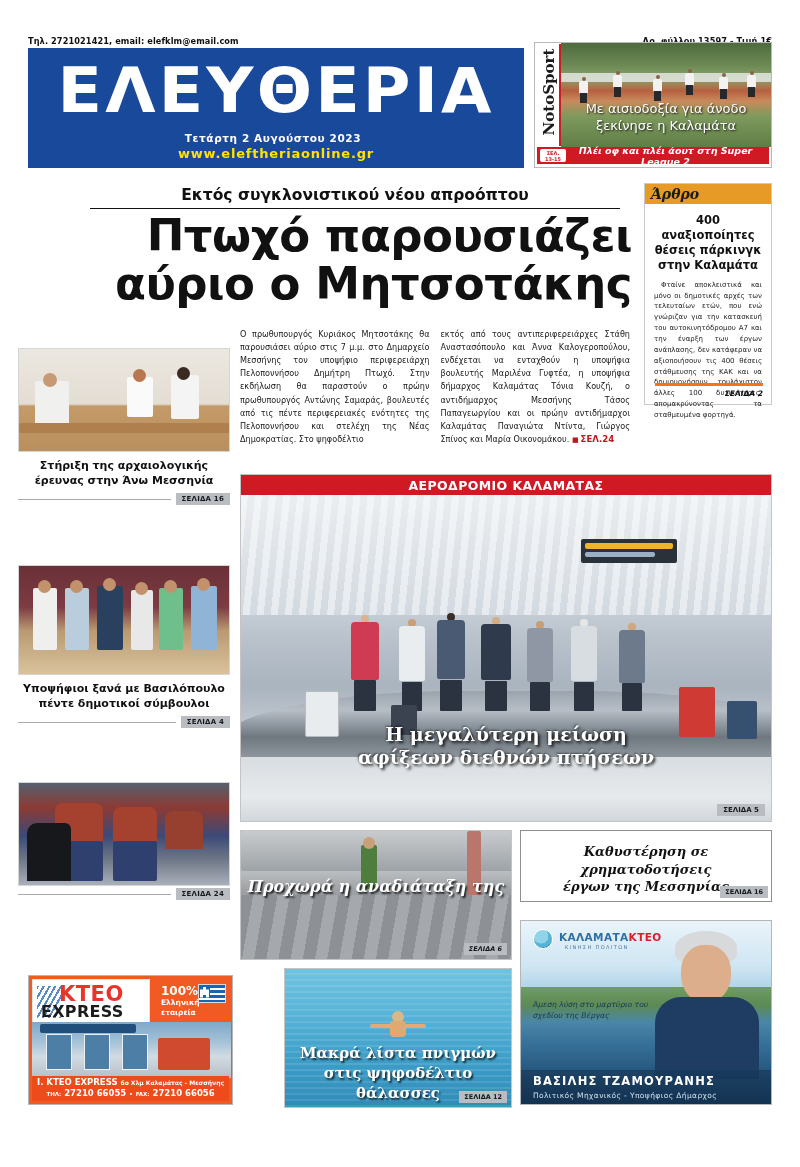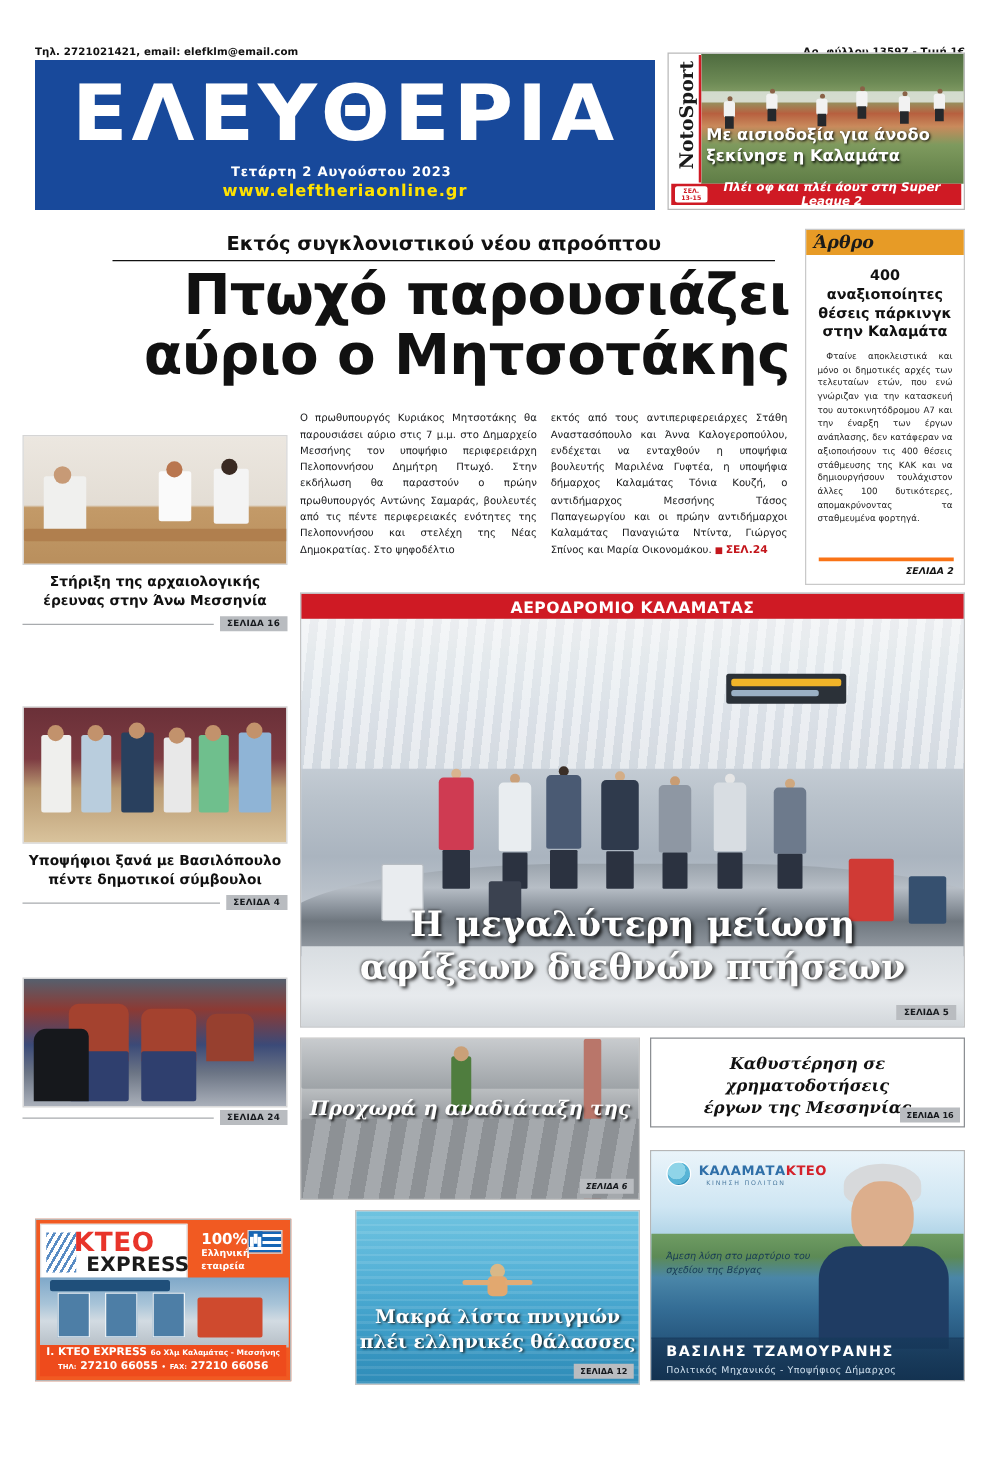--- a/index.html
+++ b/index.html
@@ -56,22 +56,22 @@
   .sports-photo::before {
     content: ""; position: absolute; left: 0; top: 30px; width: 100%; height: 9px;
     background: #e2e6e0; opacity: .85;
   }
   .player { position: absolute; width: 9px; height: 30px; }
   .player .torso { position: absolute; top: 4px; left: 0; width: 9px; height: 13px; background: #f2f2f2; border-radius: 2px; }
   .player .head { position: absolute; top: 0; left: 2.5px; width: 4px; height: 4px; background: #8a6247; border-radius: 50%; }
   .player .legs { position: absolute; top: 16px; left: 1px; width: 7px; height: 10px; background: #26282c; }
   .sports-title {
     position: absolute; left: 30px; top: 58px; right: 4px;
-    color: #fff; font-weight: bold; font-size: 13px; line-height: 1.28;
-    text-align: left; text-shadow: 1px 1px 2px rgba(0,0,0,.85);
+    color: #fff; font-weight: normal; font-size: 13px; line-height: 1.28;
+    text-align: center; text-shadow: 1px 1px 2px rgba(0,0,0,.85);
   }
   .sports-brand {
     position: absolute; left: 2px; top: 1px; width: 24px; height: 102px;
     background: #fff; border-right: 2px solid #cf1a24;
   }
   .sports-brand span {
     position: absolute; left: -39px; top: 39px; width: 102px;
     transform: rotate(-90deg); text-align: center;
     font-size: 15px; font-weight: bold; color: #1b1b1b;
     font-family: "DejaVu Serif", "Liberation Serif", serif;
@@ -108,21 +108,21 @@
     font-size: 8.1px; line-height: 1.62; color: #17181a; text-align: justify;
   }
   .lead-body .col { flex: 1; }
   .sel-ref { color: #c3161c; font-weight: bold; white-space: nowrap; font-size: 8.6px; }
   .sel-ref::before {
     content: "■"; color: #c3161c; margin-right: 2px; font-size: 7px;
   }
 
   
   .article-box {
-    position: absolute; left: 644px; top: 183px; width: 128px; height: 285px;
+    position: absolute; left: 644px; top: 183px; width: 128px; height: 222px;
     border: 1px solid #c9c9c9; background: #fff;
   }
   .article-head {
     height: 20px; background: #e79b26;
     display: flex; align-items: center; padding-left: 6px;
   }
   .article-head span {
     font-family: "DejaVu Serif", "Liberation Serif", serif;
     font-style: italic; font-weight: bold; font-size: 14px; color: #1a1a1a;
   }
@@ -205,21 +205,21 @@
   }
   .pax { position: absolute; }
   .pax .h { position: absolute; top: 0; left: 50%; margin-left: -4px; width: 8px; height: 8px; border-radius: 50%; }
   .pax .b { position: absolute; top: 7px; left: 0; width: 100%; height: 60%; border-radius: 4px 4px 2px 2px; }
   .pax .l { position: absolute; bottom: 0; left: 12%; width: 76%; height: 32%; background: #2b3240; border-radius: 1px; }
   .bag { position: absolute; border-radius: 2px; }
   .airport-title {
     position: absolute; left: 0; right: 0; top: 248px;
     text-align: center; color: #fff; z-index: 5;
     font-family: "DejaVu Serif", "Liberation Serif", serif;
-    font-size: 28px; font-weight: bold; line-height: 1.22;
+    font-size: 19px; font-weight: bold; line-height: 1.22;
     text-shadow: 2px 2px 3px rgba(0,0,0,.8), -1px -1px 2px rgba(0,0,0,.5);
   }
   .airport-sel {
     position: absolute; right: 6px; bottom: 5px; z-index: 6;
     background: #b9bcc0; color: #15181c; font-size: 7px; font-weight: bold;
     padding: 2px 6px;
   }
 
   
   .plaza {
@@ -287,21 +287,21 @@
   .kteo-white {
     position: absolute; left: 3px; top: 3px; width: 118px; height: 44px;
     background: #fff; border: 1px solid #e2e2e2;
   }
   .kteo-logoTop {
     position: absolute; left: 26px; top: 2px;
     font-size: 21px; font-weight: bold; color: #e8342a; letter-spacing: .5px;
   }
   .kteo-logoBot {
     position: absolute; left: 8px; top: 22px;
-    font-size: 16px; font-weight: bold; color: #1b1b1b; letter-spacing: .3px; margin-left: 28px;
+    font-size: 16px; font-weight: bold; color: #1b1b1b; letter-spacing: .3px;
   }
   .kteo-mountain {
     position: absolute; left: 4px; top: 6px; width: 24px; height: 32px;
     background: repeating-linear-gradient(120deg,#2f6fb5 0 2px,#fff 2px 5px);
     opacity: .8;
   }
   .kteo-100 {
     position: absolute; left: 132px; top: 8px;
     color: #fff; font-size: 12px; font-weight: bold;
   }
@@ -625,21 +625,21 @@
 
   <div class="sea">
     <div class="swimmer">
       <div class="sh"></div>
         <div class="sb"></div>
       <div class="arm" style="left:0;"></div>
       <div class="arm" style="right:0;"></div>
     </div>
     <div class="sea-overlay">
       <div>Μακρά λίστα πνιγμών</div>
-      <div>πλέι ελληνικές θάλασσες</div>
+      <div>στις ψηφοδέλτιο θάλασσες</div>
     </div>
     <div class="sea-sel">ΣΕΛΙΔΑ 12</div>
   </div>
 
   <div class="kteo">
     <div class="kteo-white">
       <div class="kteo-mountain"></div>
       <div class="kteo-logoTop">KTEO</div>
       <div class="kteo-logoBot">EXPRESS</div>
     </div>

